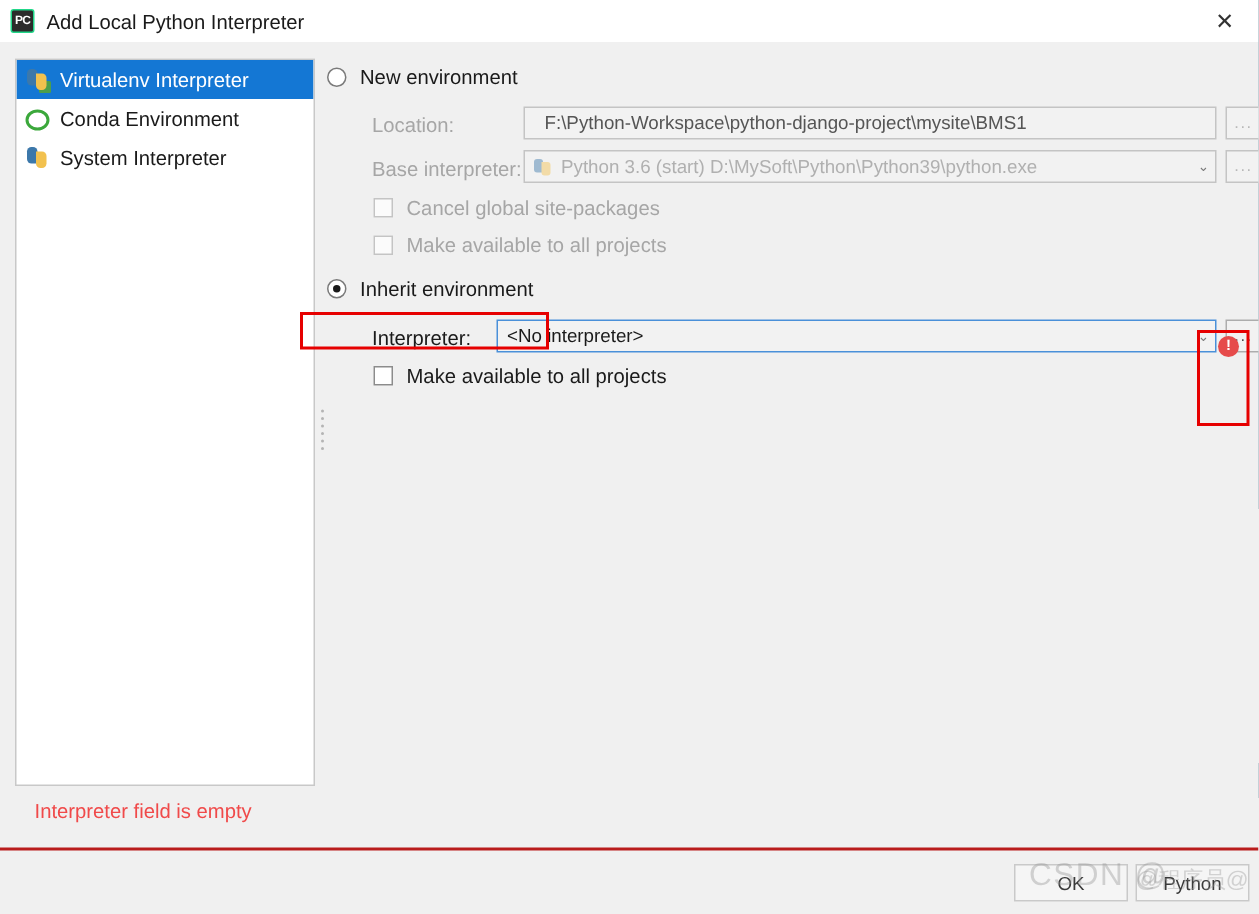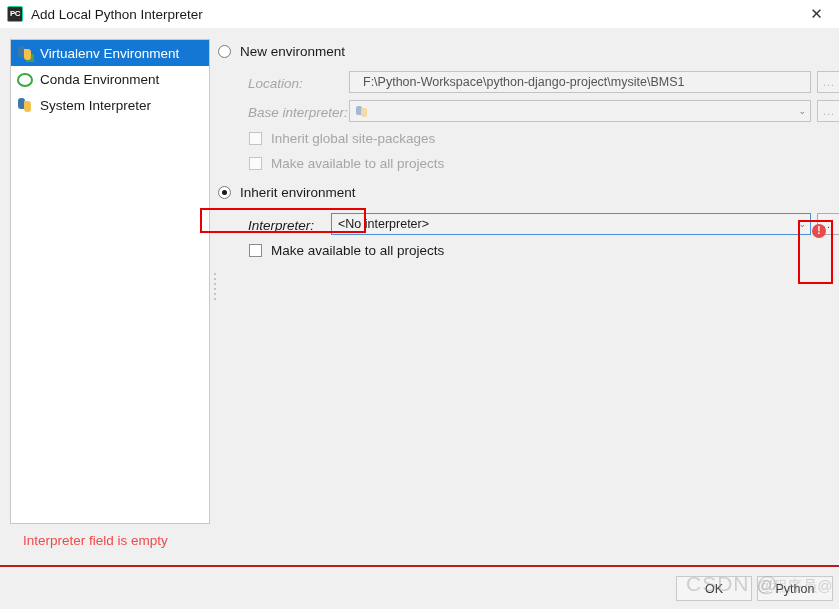--- a/index.html
+++ b/index.html
@@ -168,21 +168,20 @@
   }
   .cb.disabled { border-color: #c4c4c4; background: #fbfbfb; }
   .cb-label { margin-left: 9px; font-size: 13.5px; color: #1a1a1a; }
   .cb-label.disabled { color: #a6a6a6; }
 
   
   .flabel {
     font-size: 13.5px;
     color: #1a1a1a;
     text-align: left;
-    font-style: italic;
   }
   .flabel.disabled { color: #a6a6a6; }
 
   
   .tinput {
     height: 22px;
     border: 1px solid #c4c4c4;
     background: #f2f2f2;
     color: #3c3c3c;
     font-size: 12.5px;
@@ -319,21 +318,21 @@
   </div>
 
   <div class="body-area">
 
     <div class="sidebar">
 
       <div class="side-item selected">
         <span class="side-ico ico-py ico-venv">
             <i class="badge"></i>
           </span>
-        <span>Virtualenv Environment</span>
+        <span>Virtualenv Interpreter</span>
       </div>
 
       <div class="side-item">
         <span class="side-ico ico-conda"></span>
         <span>Conda Environment</span>
       </div>
 
       <div class="side-item">
         <span class="side-ico ico-py"></span>
         <span>System Interpreter</span>
@@ -357,27 +356,28 @@
         <span class="radio-label">New environment</span>
       </div>
 
       <div class="flabel disabled" style="position:absolute; left:30px; top:37px;">Location:</div>
       <div class="tinput disabled" style="position:absolute; left:131px; top:32px; width:462px;">F:\Python-Workspace\python-django-project\mysite\BMS1</div>
       <div class="browse" style="position:absolute; left:599px; top:32px;">...</div>
 
       <div class="flabel disabled" style="position:absolute; left:30px; top:66px;">Base interpreter:</div>
       <div class="combo" style="position:absolute; left:131px; top:61px; width:462px;">
         <span class="py-mini"></span>
+        <span>Python 3.6 (start) D:\MySoft\Python\Python39\python.exe</span>
         <span class="arrow">⌄</span>
       </div>
       <div class="browse" style="position:absolute; left:599px; top:61px;">...</div>
 
       <div class="row" style="left:31px; top:92px;">
         <span class="cb disabled"></span>
-        <span class="cb-label disabled">Inherit global site-packages</span>
+        <span class="cb-label disabled">Cancel global site-packages</span>
       </div>
 
       <div class="row" style="left:31px; top:117px;">
         <span class="cb disabled"></span>
         <span class="cb-label disabled">Make available to all projects</span>
       </div>
 
       <div class="row" style="left:0; top:146px;">
         <span class="radio checked"></span>
         <span class="radio-label">Inherit environment</span>

